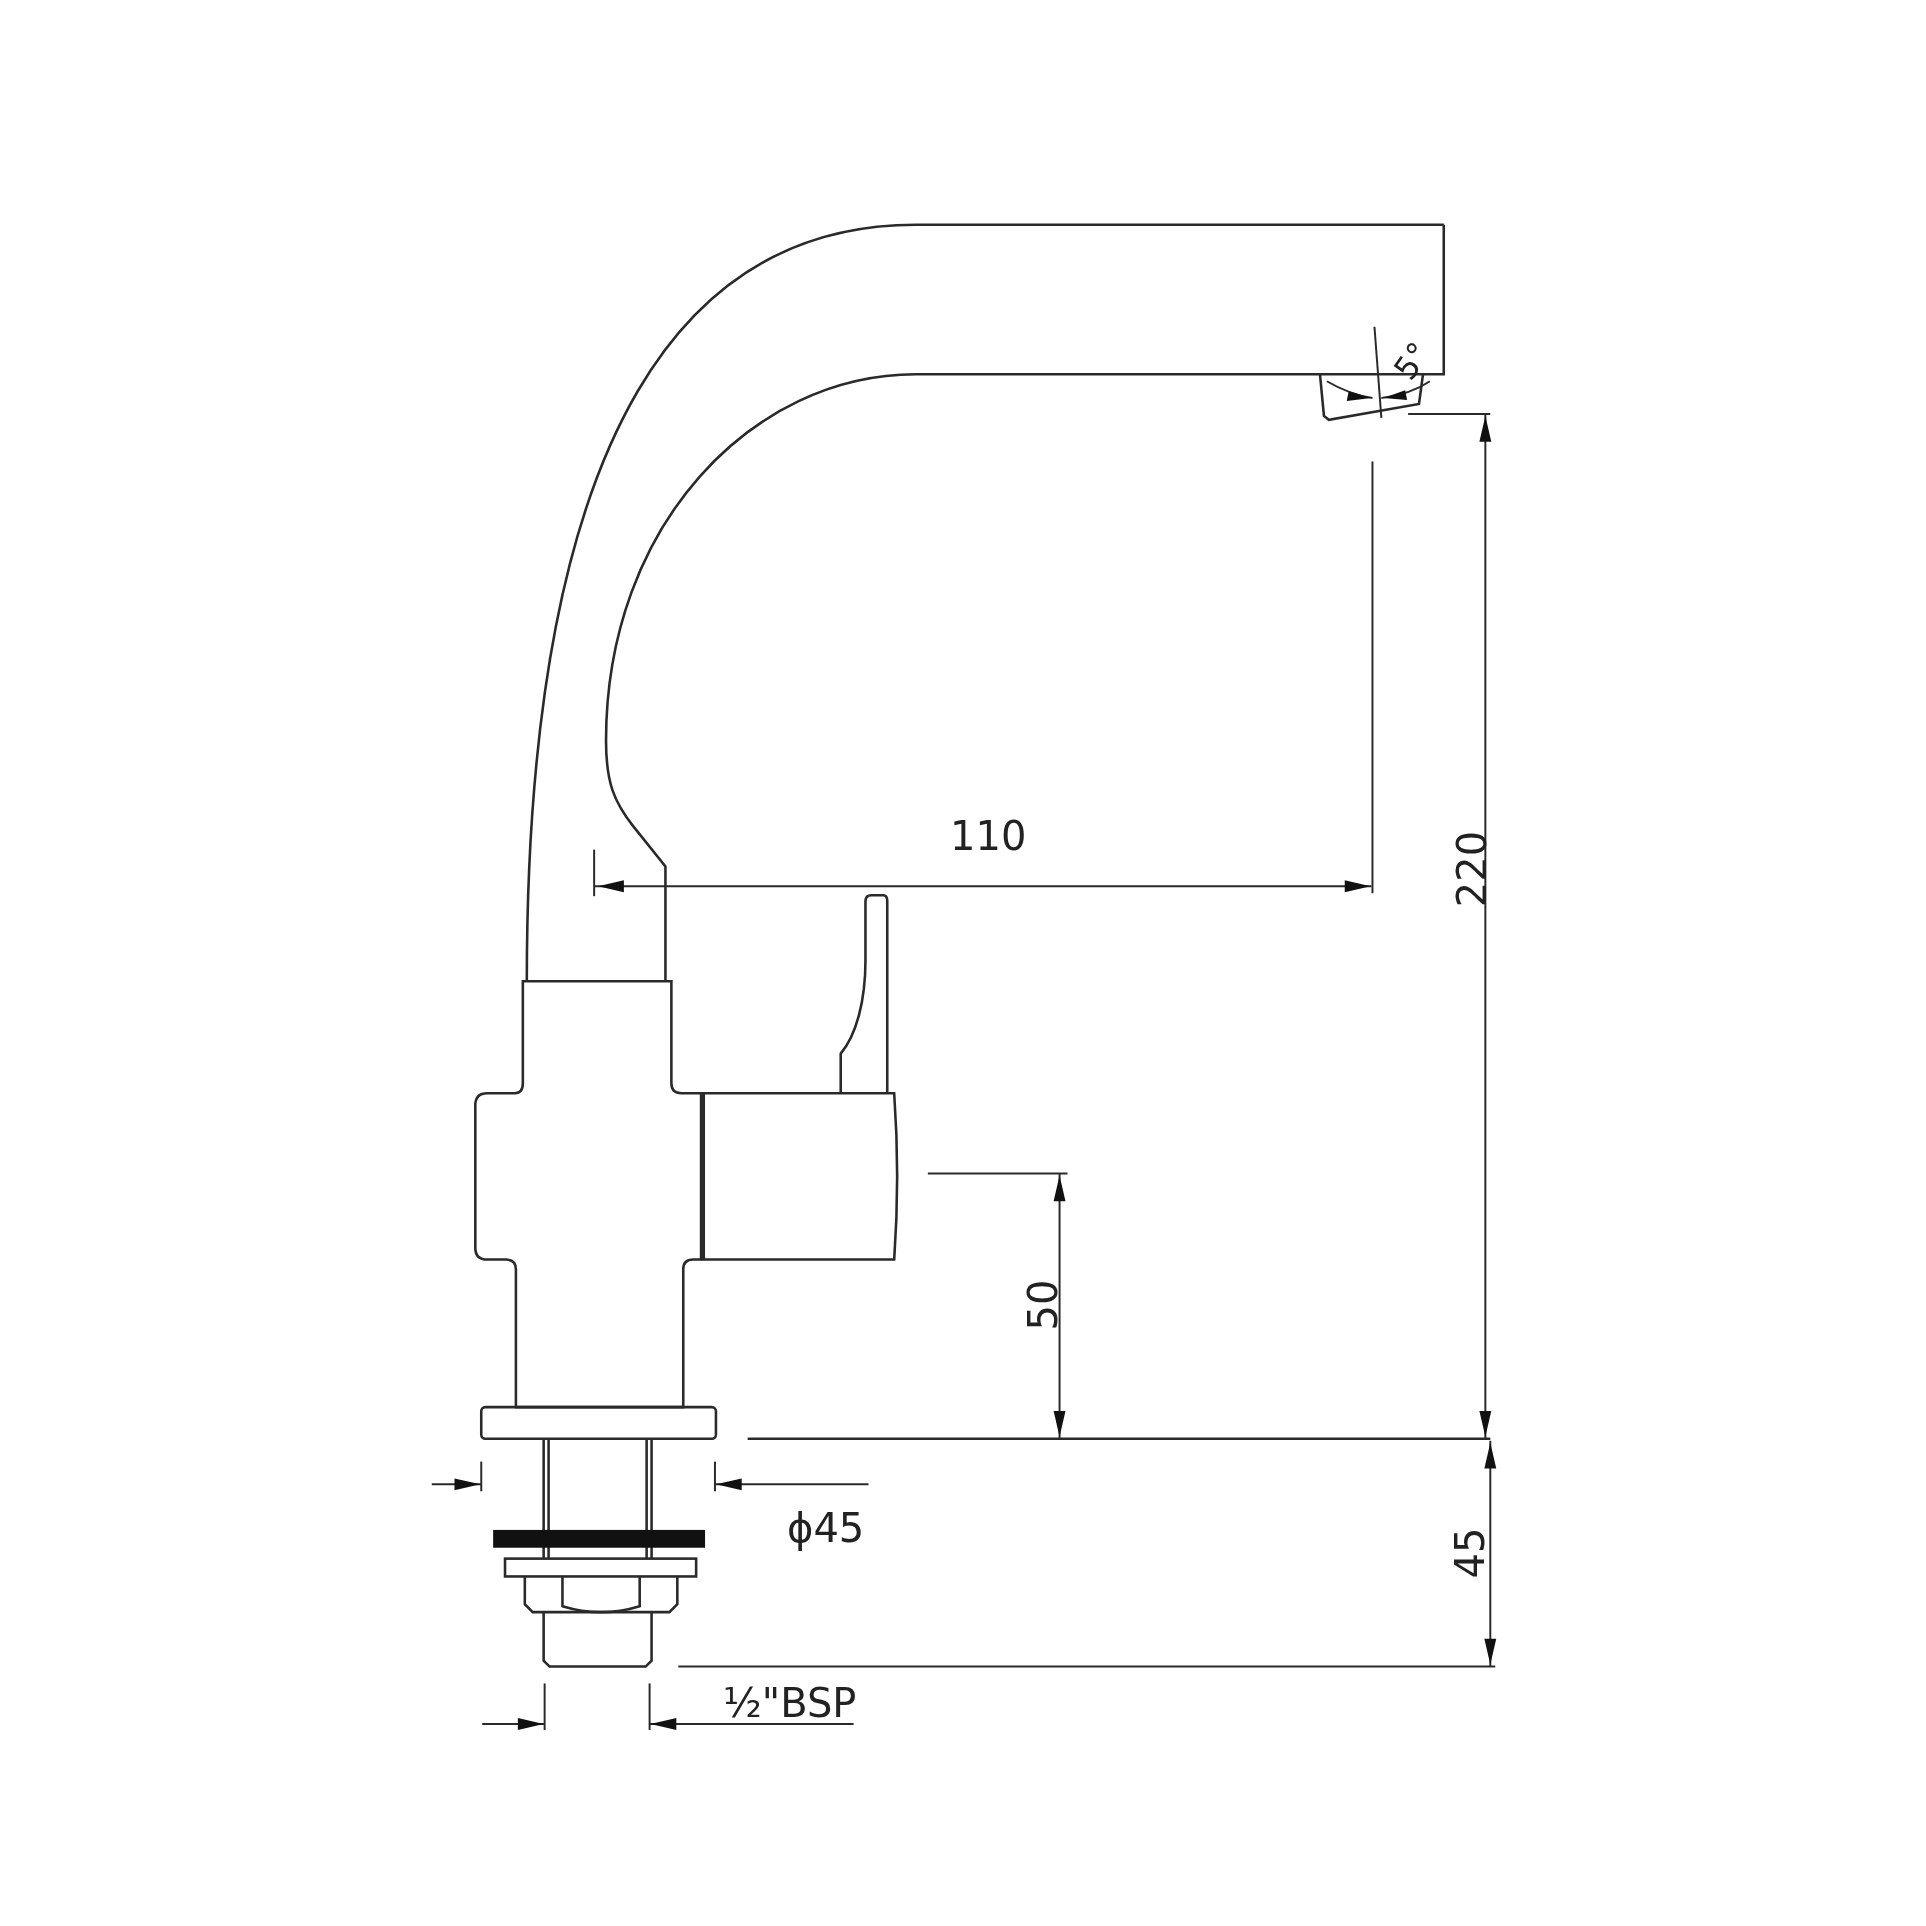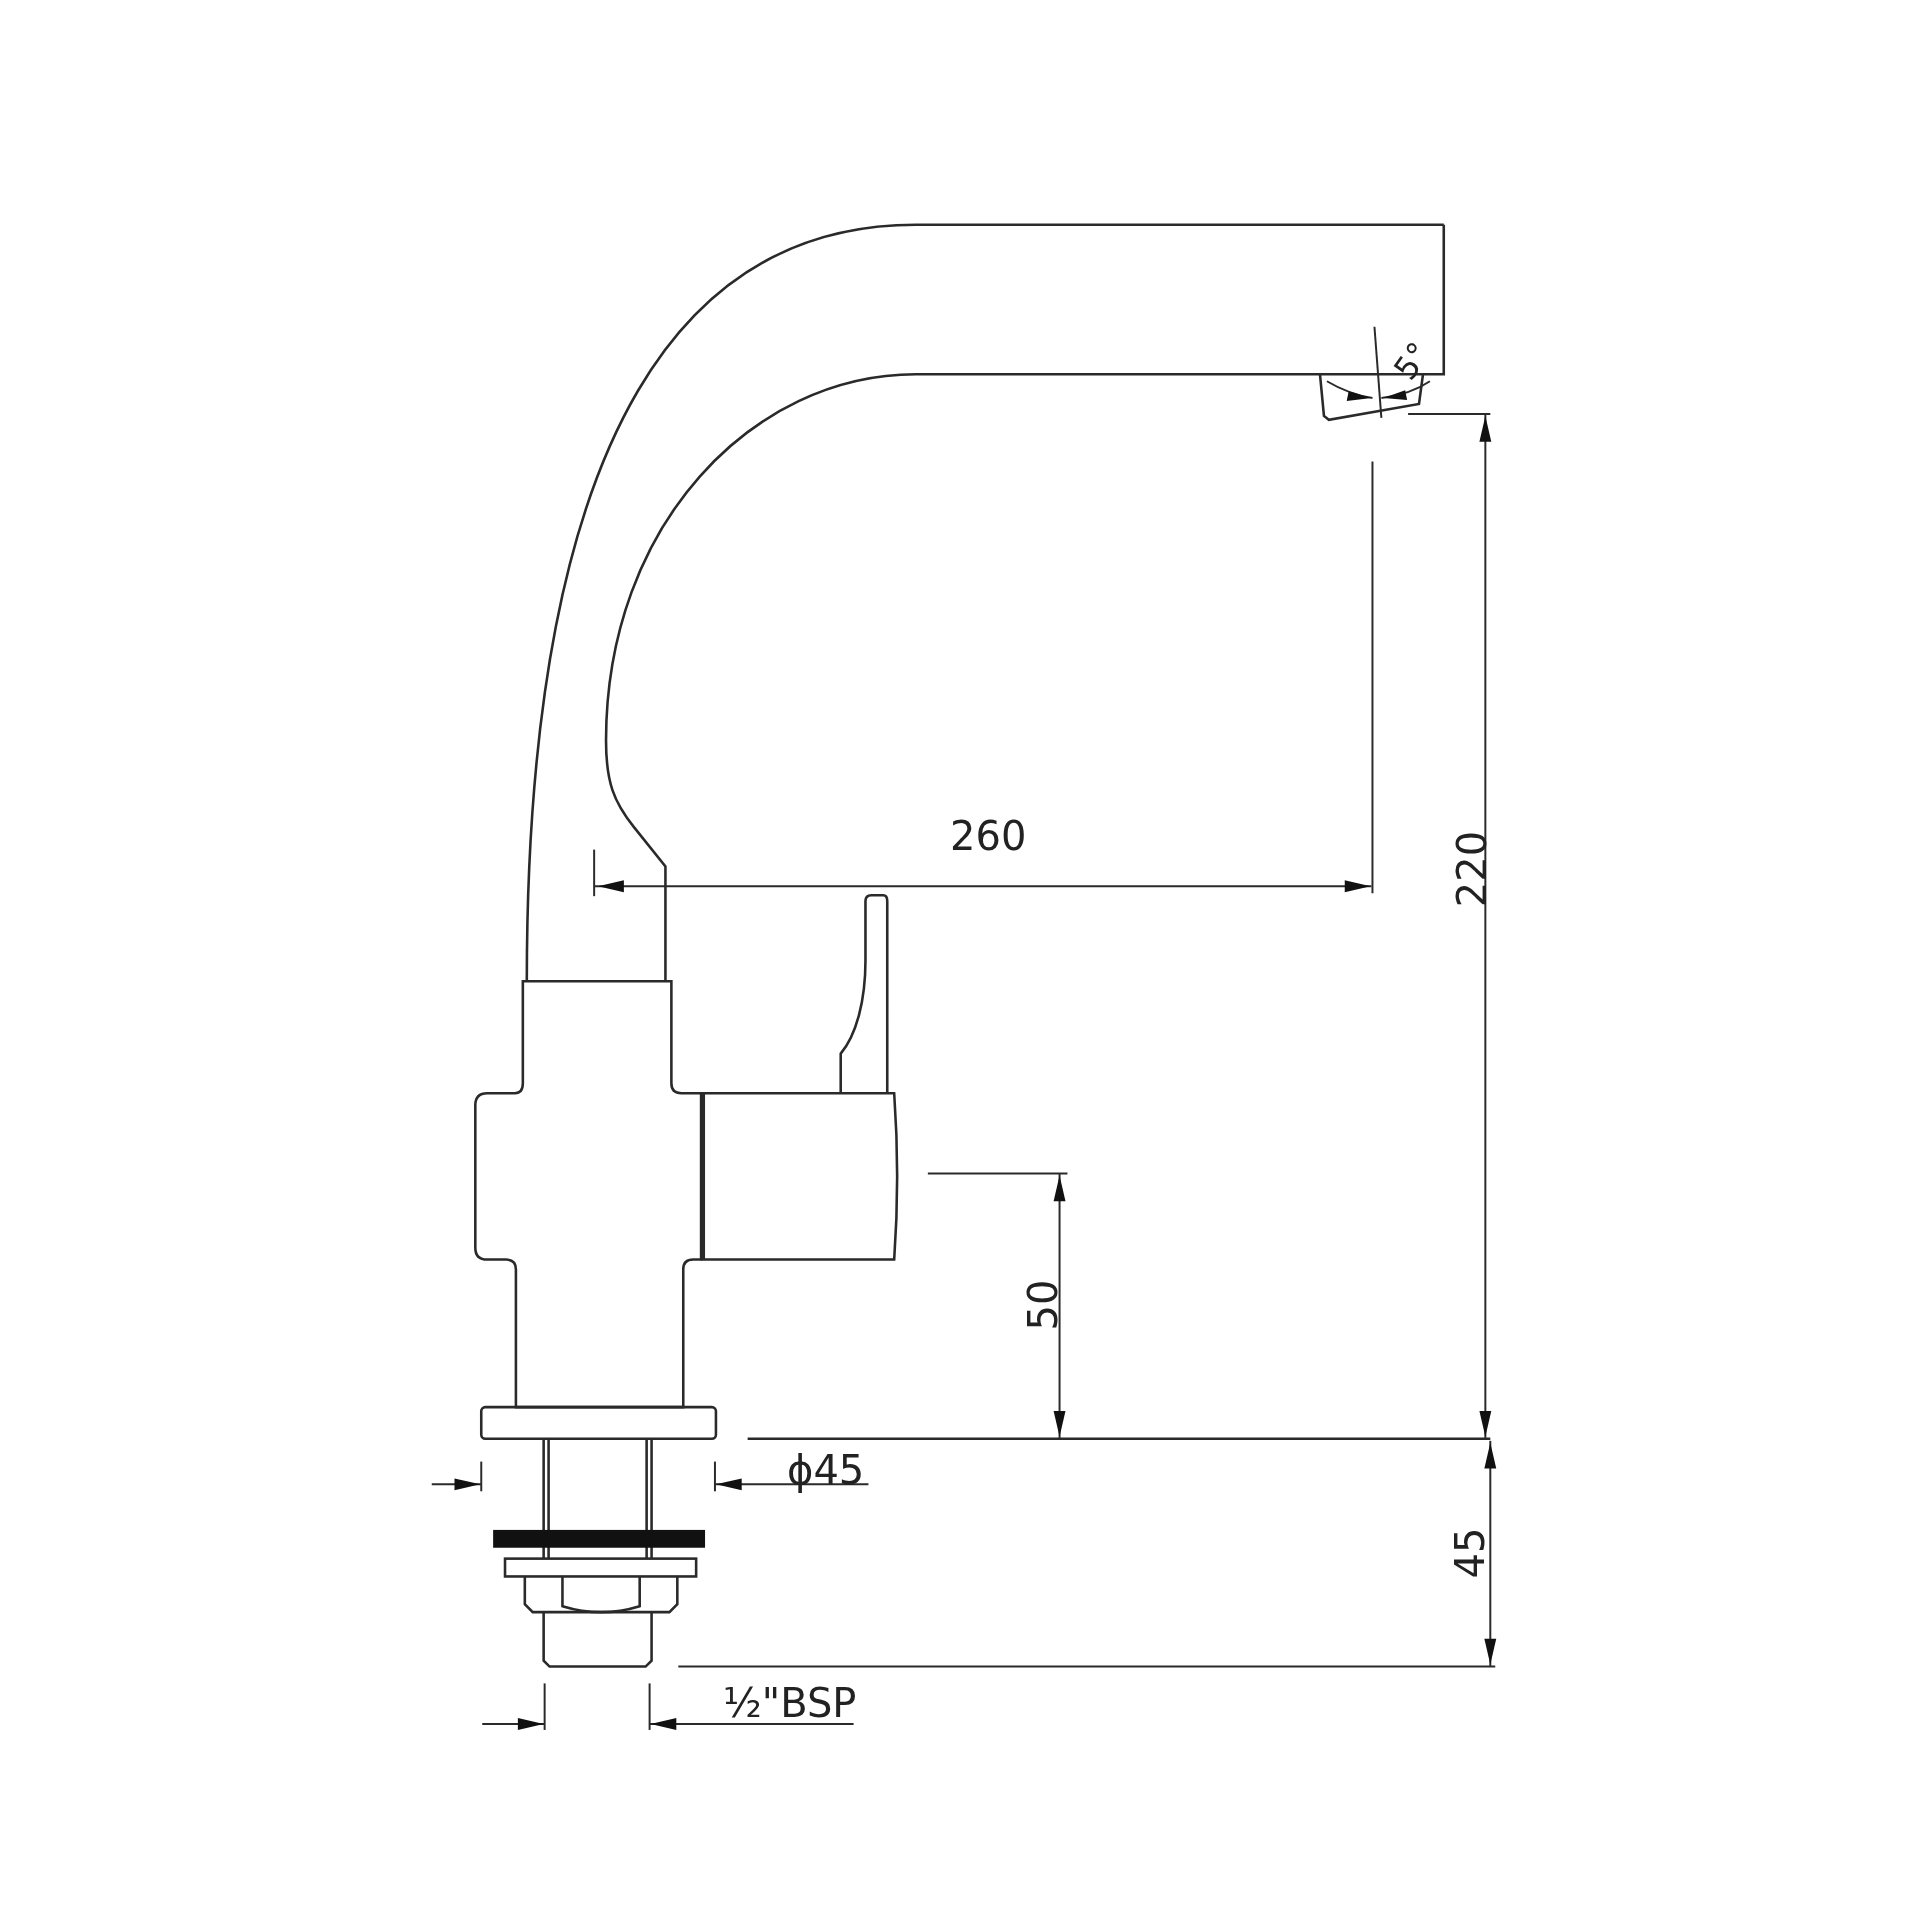--- a/index.html
+++ b/index.html
@@ -97,21 +97,21 @@
   <g>
     <line class="dim" x1="550" y1="1700" x2="550" y2="1747"></line>
     <line class="dim" x1="656" y1="1700" x2="656" y2="1747"></line>
     <line class="dim" x1="487" y1="1741" x2="550" y2="1741"></line>
     <polygon class="arr" points="549,1741 523,1735 523,1747"></polygon>
     <line class="dim" x1="656" y1="1741" x2="862" y2="1741"></line>
     <polygon class="arr" points="657,1741 683,1735 683,1747"></polygon>
   </g>
 </svg>
 
-<div class="lbl" style="left:950px;top:816px;">260</div>
+<div class="lbl" style="left:950px;top:816px;">110</div>
 <div class="lbl" style="left:1394px;top:345px;font-size:32px;transform:rotate(-55deg);">5°</div>
 <div class="lbl rot" style="left:1434px;top:849px;">220</div>
 <div class="lbl rot" style="left:1018px;top:1285px;">50</div>
 <div class="lbl rot" style="left:1445px;top:1533px;">45</div>
-<div class="lbl" style="left:787px;top:1450px;">ϕ45</div>
+<div class="lbl" style="left:787px;top:1508px;">ϕ45</div>
 <div class="lbl" style="left:723px;top:1683px;">½"BSP</div>
 </div>
 
 
 </body></html>

